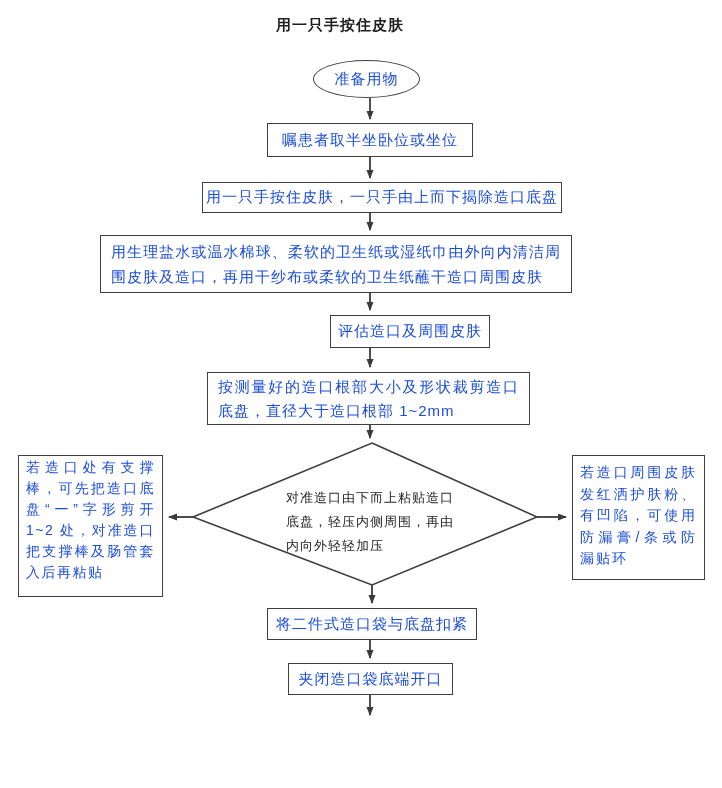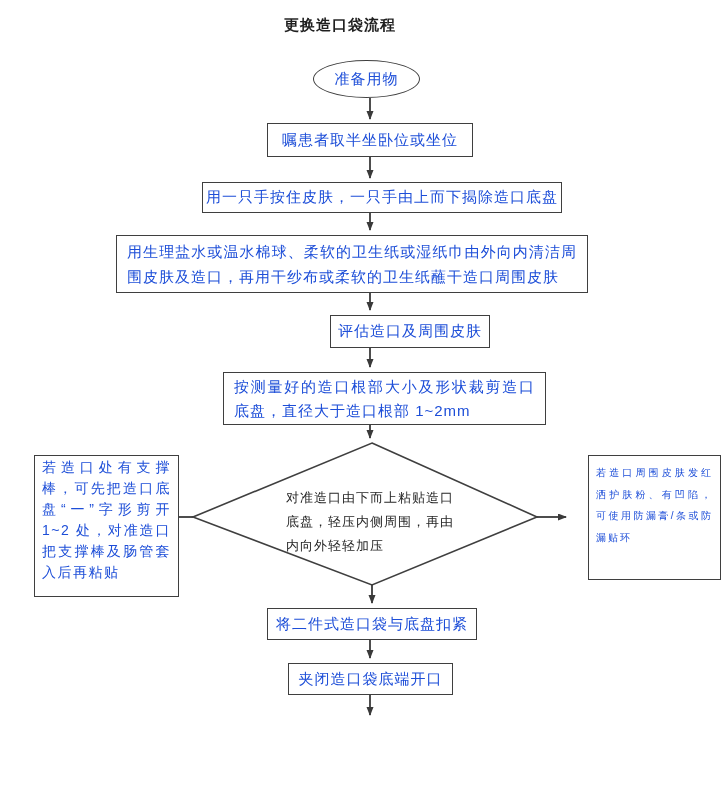--- a/index.html
+++ b/index.html
@@ -51,21 +51,20 @@
     align-items: center;
     justify-content: center;
     text-align: center;
   }
   .ellipse {
     border-radius: 50%;
   }
   .multi {
     display: block;
     text-align: left;
-    margin-left: 16px;
   }
   .node.clean-box {
     left: 100px; top: 235px; width: 472px; height: 58px;
     padding: 3px 10px;
     line-height: 25px;
     text-align: justify;
   }
   .node.cut-box {
     left: 207px; top: 372px; width: 323px; height: 53px;
     padding: 2px 10px;
@@ -85,21 +84,21 @@
     left: 18px; top: 455px; width: 145px; height: 142px;
     padding: 1px 7px;
     font-size: 14px;
     line-height: 21px;
     letter-spacing: 1.5px;
     text-align: justify;
   }
   .node.branch-right {
     left: 572px; top: 455px; width: 133px; height: 125px;
     padding: 6px 7px;
-    font-size: 10px;
+    font-size: 14px;
     line-height: 21.5px;
     letter-spacing: 2px;
     text-align: justify;
   }
 </style>
 </head>
 <body>
 
 <div class="stage">
 
@@ -118,21 +117,21 @@
     <line x1="370" y1="293" x2="370" y2="310" stroke="#3a3a3a" stroke-width="1.8" marker-end="url(#ah)"></line>
     <line x1="370" y1="348" x2="370" y2="367" stroke="#3a3a3a" stroke-width="1.8" marker-end="url(#ah)"></line>
     <line x1="370" y1="425" x2="370" y2="438" stroke="#3a3a3a" stroke-width="1.8" marker-end="url(#ah)"></line>
     <line x1="193" y1="517" x2="169" y2="517" stroke="#3a3a3a" stroke-width="1.8" marker-end="url(#ah)"></line>
     <line x1="537" y1="517" x2="566" y2="517" stroke="#3a3a3a" stroke-width="1.8" marker-end="url(#ah)"></line>
     <line x1="372" y1="585" x2="372" y2="603" stroke="#3a3a3a" stroke-width="1.8" marker-end="url(#ah)"></line>
     <line x1="370" y1="640" x2="370" y2="658" stroke="#3a3a3a" stroke-width="1.8" marker-end="url(#ah)"></line>
     <line x1="370" y1="695" x2="370" y2="715" stroke="#3a3a3a" stroke-width="1.8" marker-end="url(#ah)"></line>
   </svg>
 
-  <div class="title">更换造口袋流程</div>
+  <div class="title">用一只手按住皮肤</div>
 
   <div class="node ellipse center-flex" style="left:313px; top:60px; width:107px; height:38px;">准备用物</div>
 
   <div class="node center-flex" style="left:267px; top:123px; width:206px; height:34px;">嘱患者取半坐卧位或坐位</div>
 
   <div class="node center-flex" style="left:202px; top:182px; width:360px; height:31px;">用一只手按住皮肤，一只手由上而下揭除造口底盘</div>
 
   <div class="node clean-box multi">用生理盐水或温水棉球、柔软的卫生纸或湿纸巾由外向内清洁周围皮肤及造口，再用干纱布或柔软的卫生纸蘸干造口周围皮肤</div>
 
   <div class="node center-flex" style="left:288px; top:315px; width:160px; height:33px;margin-left:42px;">评估造口及周围皮肤</div>

